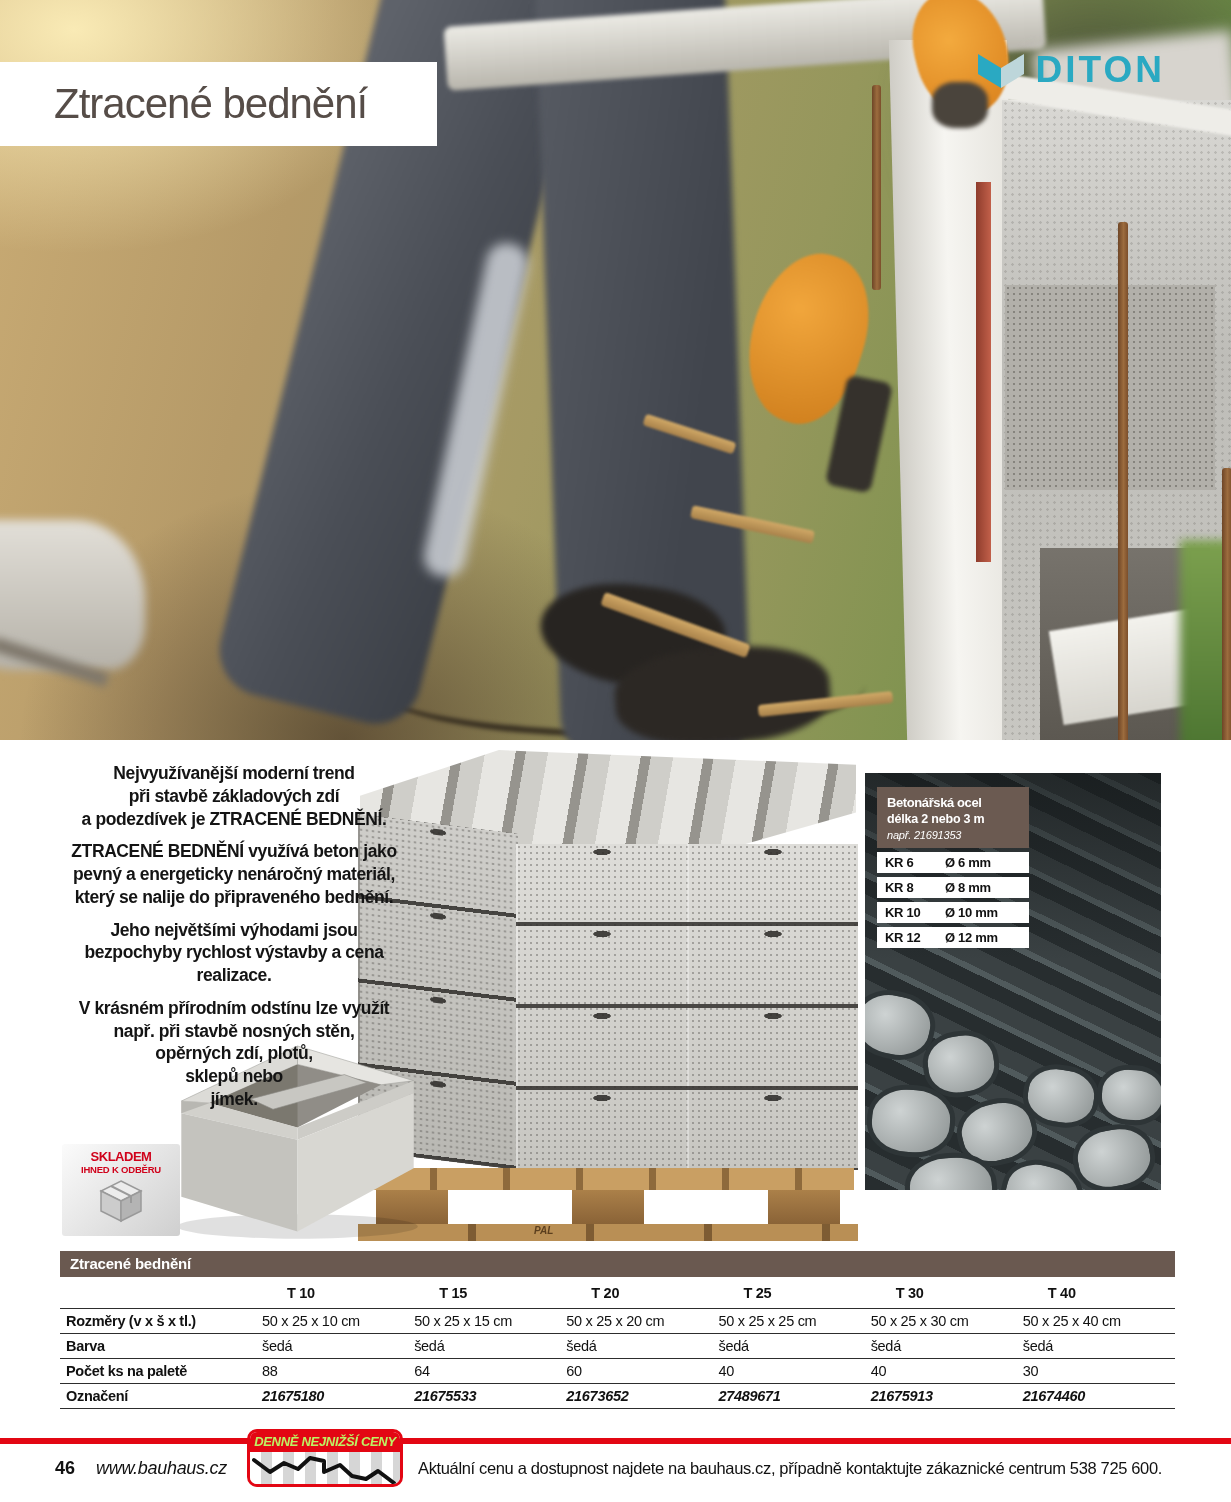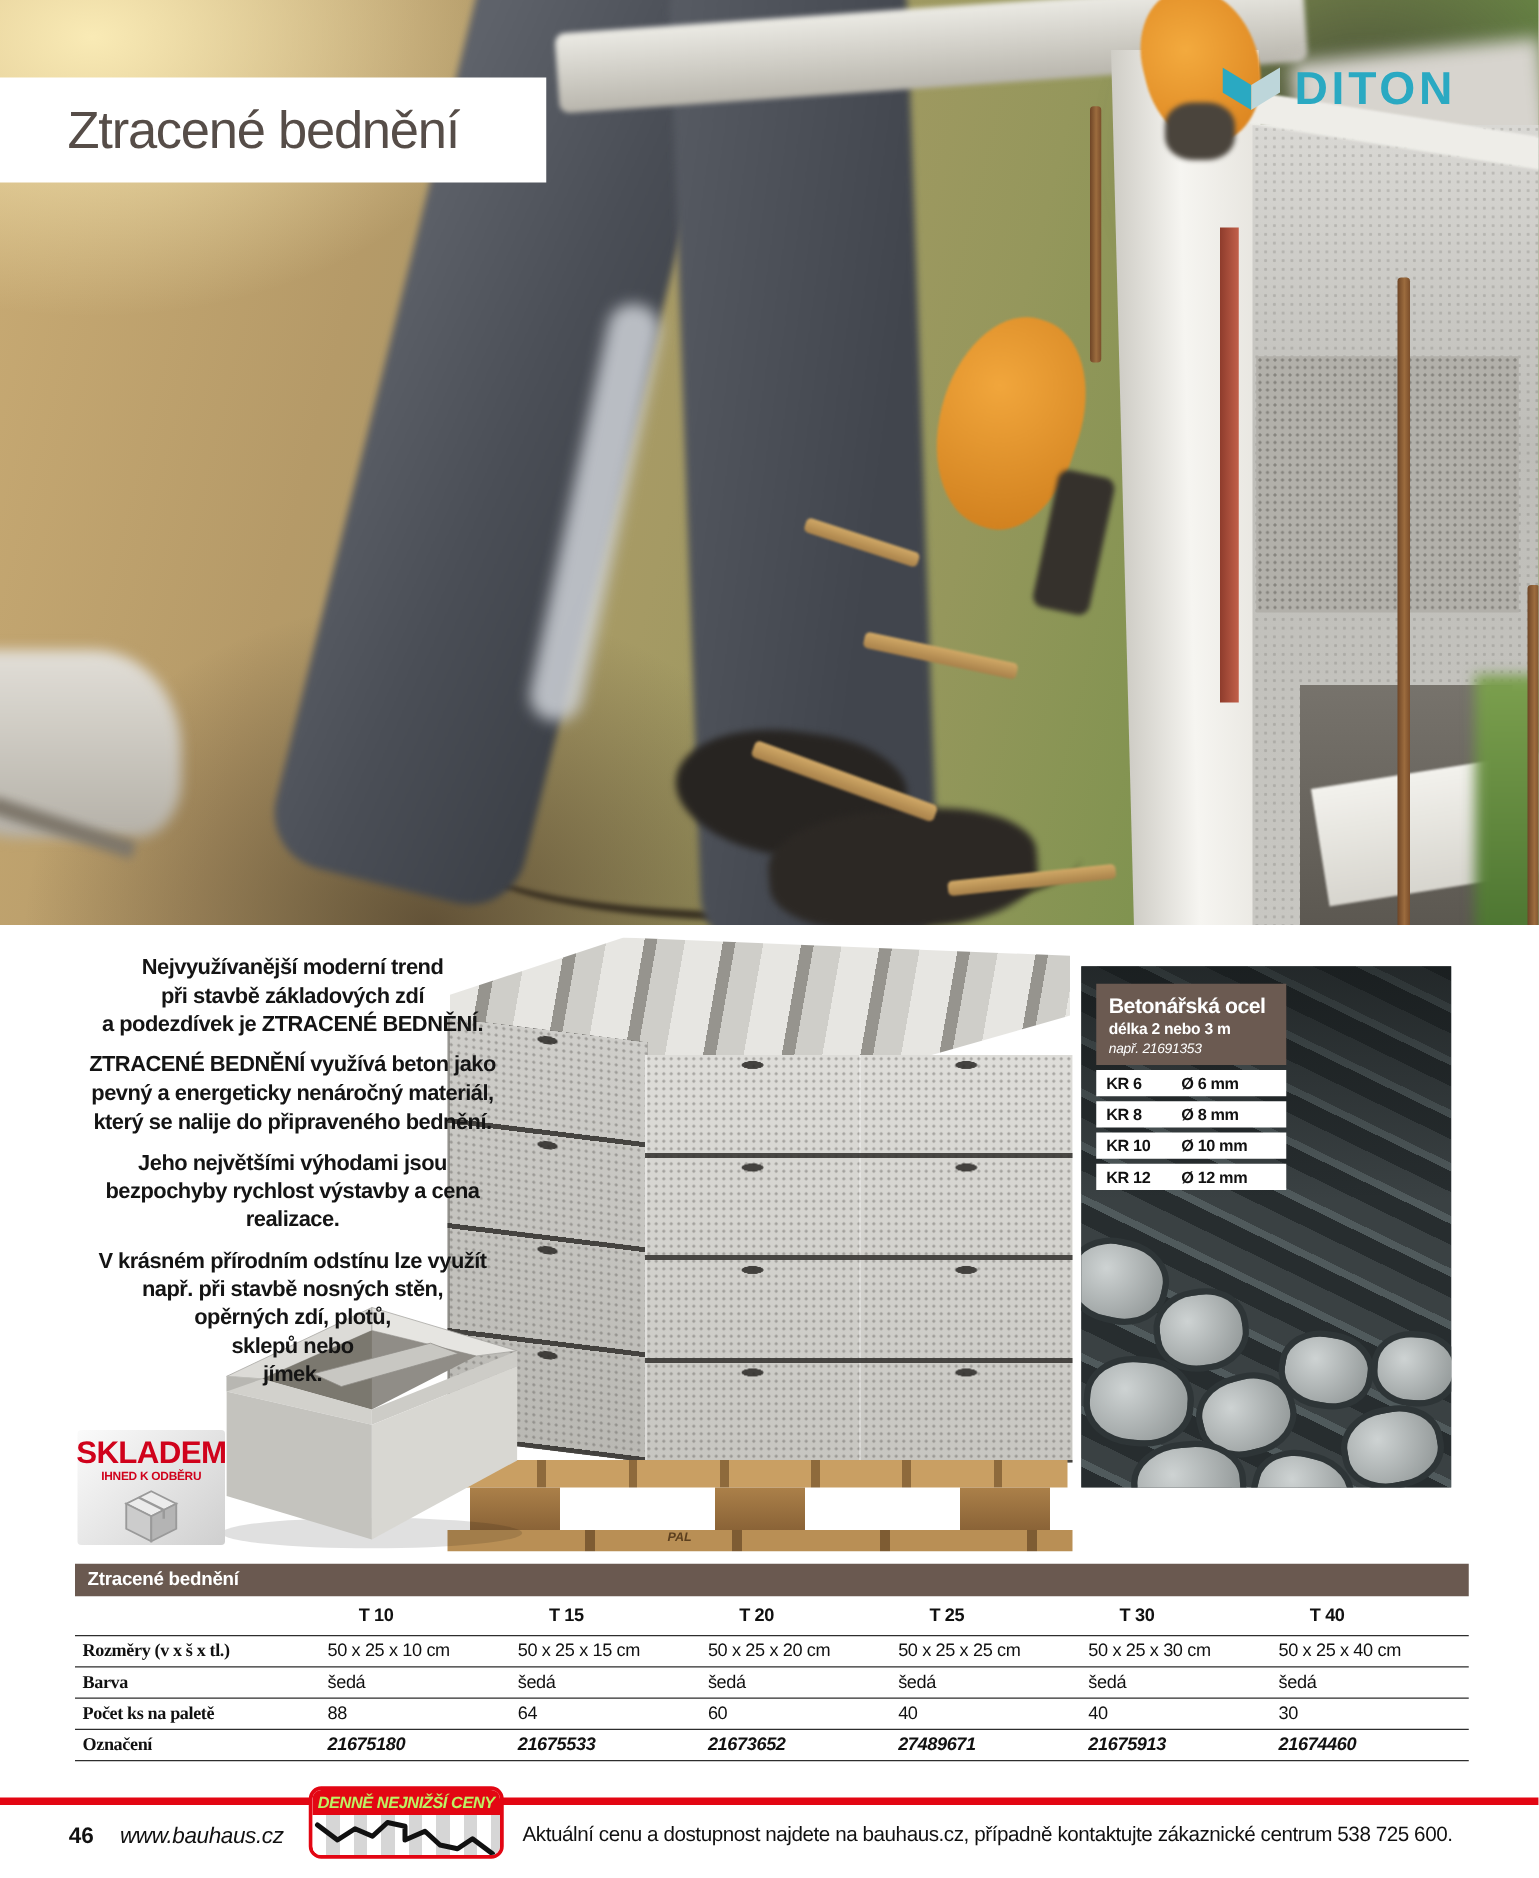--- a/index.html
+++ b/index.html
@@ -77,21 +77,21 @@
   .diton-text{font-size:37px;font-weight:700;color:#2aa9c2;letter-spacing:3px;}
 
   
   .intro{position:absolute;left:60px;top:762px;width:348px;z-index:3;}
   .intro p{margin:0 0 10px 0;font-size:17.5px;font-weight:700;letter-spacing:-.4px;
     line-height:1.3;color:#141414;white-space:pre-line;text-align:center;}
 
   .stock-badge{position:absolute;left:62px;top:1144px;width:118px;height:92px;border-radius:3px;
     background:linear-gradient(135deg,#fbfbfb,#e3e3e3 55%,#cfcfcf);display:flex;flex-direction:column;
     align-items:center;justify-content:flex-start;padding-top:6px;box-sizing:border-box;z-index:3;}
-  .stock-l1{color:#d0021b;font-weight:700;font-size:25px;letter-spacing:-.5px;line-height:1;}
+  .stock-l1{color:#d0021b;font-weight:700;font-size:13px;letter-spacing:-.5px;line-height:1;}
   .stock-l2{color:#d0021b;font-weight:700;font-size:9.5px;letter-spacing:-.2px;margin-top:1px;}
 
   
   .single-block{position:absolute;left:165px;top:1008px;width:265px;height:232px;z-index:2;}
 
   
   .pallet{position:absolute;left:358px;top:748px;width:500px;height:503px;z-index:1;}
   .pallet *{position:absolute;}
   .stack-top{left:2px;top:0;width:496px;height:104px;
     clip-path:polygon(0 46%,28% 2%,100% 16%,100% 62%,72% 100%,0 94%);
@@ -133,37 +133,37 @@
   .re3{left:2px;top:312px;width:78px;height:62px;transform:rotate(4deg);}
   .re4{left:92px;top:326px;width:70px;height:56px;transform:rotate(-14deg);}
   .re5{left:158px;top:292px;width:66px;height:52px;transform:rotate(9deg);}
   .re6{left:40px;top:380px;width:82px;height:60px;transform:rotate(-4deg);}
   .re7{left:136px;top:388px;width:72px;height:56px;transform:rotate(14deg);}
   .re8{left:208px;top:352px;width:72px;height:56px;transform:rotate(-10deg);}
   .re9{left:232px;top:292px;width:60px;height:50px;transform:rotate(3deg);}
 
   .steel-box{position:absolute;left:12px;top:14px;width:152px;z-index:4;}
   .steel-head{background:#6b5a51;color:#fff;padding:9px 10px 7px;box-sizing:border-box;}
-  .steel-title{font-size:17px;font-weight:700;letter-spacing:-.4px;line-height:1.05;}
+  .steel-title{font-size:13px;font-weight:700;letter-spacing:-.4px;line-height:1.05;}
   .steel-sub{font-size:12.5px;font-weight:700;margin-top:2px;letter-spacing:-.2px;}
   .steel-ex{font-size:11px;font-style:italic;margin-top:3px;letter-spacing:-.2px;}
   .steel-row{background:#fff;margin-top:4px;padding:3px 8px;display:flex;}
   .steel-code{font-weight:700;font-size:13px;width:60px;letter-spacing:-.3px;}
   .steel-dia{font-size:13px;font-weight:700;letter-spacing:-.3px;}
 
   
   .ptable{position:absolute;left:60px;top:1251px;width:1115px;z-index:3;}
   .ptable-bar{background:#6a5950;color:#fff;font-weight:700;font-size:15px;
     padding:4px 10px 5px;letter-spacing:-.2px;}
   .trow{display:grid;grid-template-columns:202px repeat(6,1fr);align-items:center;}
   .trow-head{height:31px;}
   .trow-data{height:24px;border-top:1.5px solid #2d2d2d;}
   .trow-last{border-bottom:1.5px solid #2d2d2d;}
   .tcell{font-size:14.5px;letter-spacing:-.3px;white-space:nowrap;}
-  .tlabel{font-weight:700;padding-left:6px;font-family:Liberation Serif, serif;}
+  .tlabel{font-weight:700;padding-left:6px;}
   .thead{font-weight:700;margin-left:25px;}
   .titalic{font-style:italic;font-weight:700;}
 
   
   .footer-line{position:absolute;left:0;top:1438px;width:1231px;height:6px;background:#e30613;z-index:1;}
   .badge{position:absolute;left:247px;top:1429px;width:156px;height:58px;background:#fff;
     border:3px solid #e30613;border-radius:10px;overflow:hidden;box-sizing:border-box;z-index:2;}
   .badge-top{background:#e30613;color:#bef264;font-style:italic;font-weight:700;font-size:13px;
     text-align:center;padding:2px 0 3px;letter-spacing:-.3px;white-space:nowrap;}
   .badge-chart{position:relative;height:33px;

